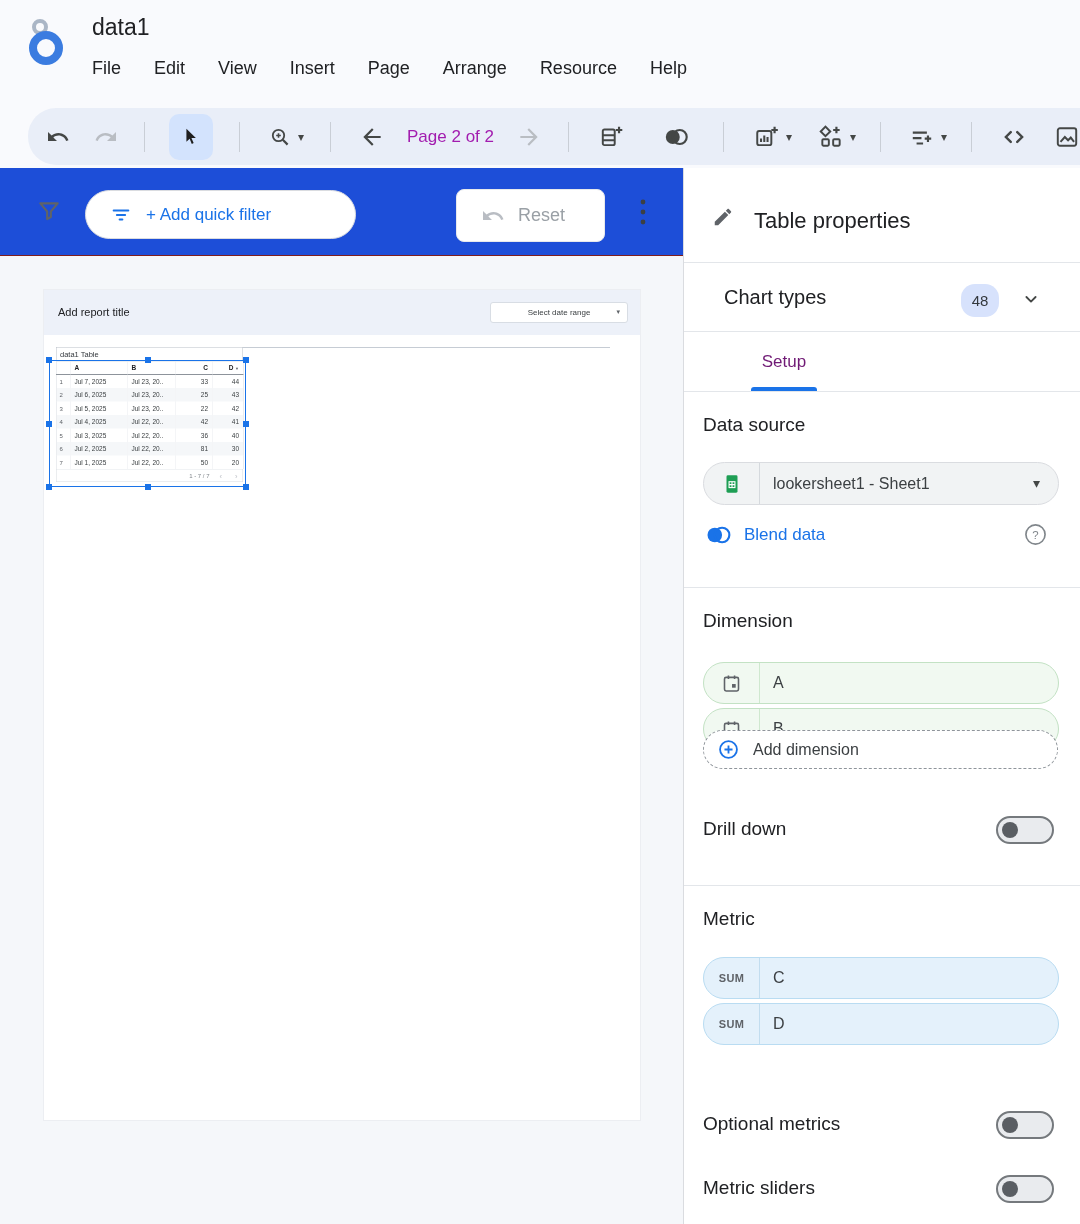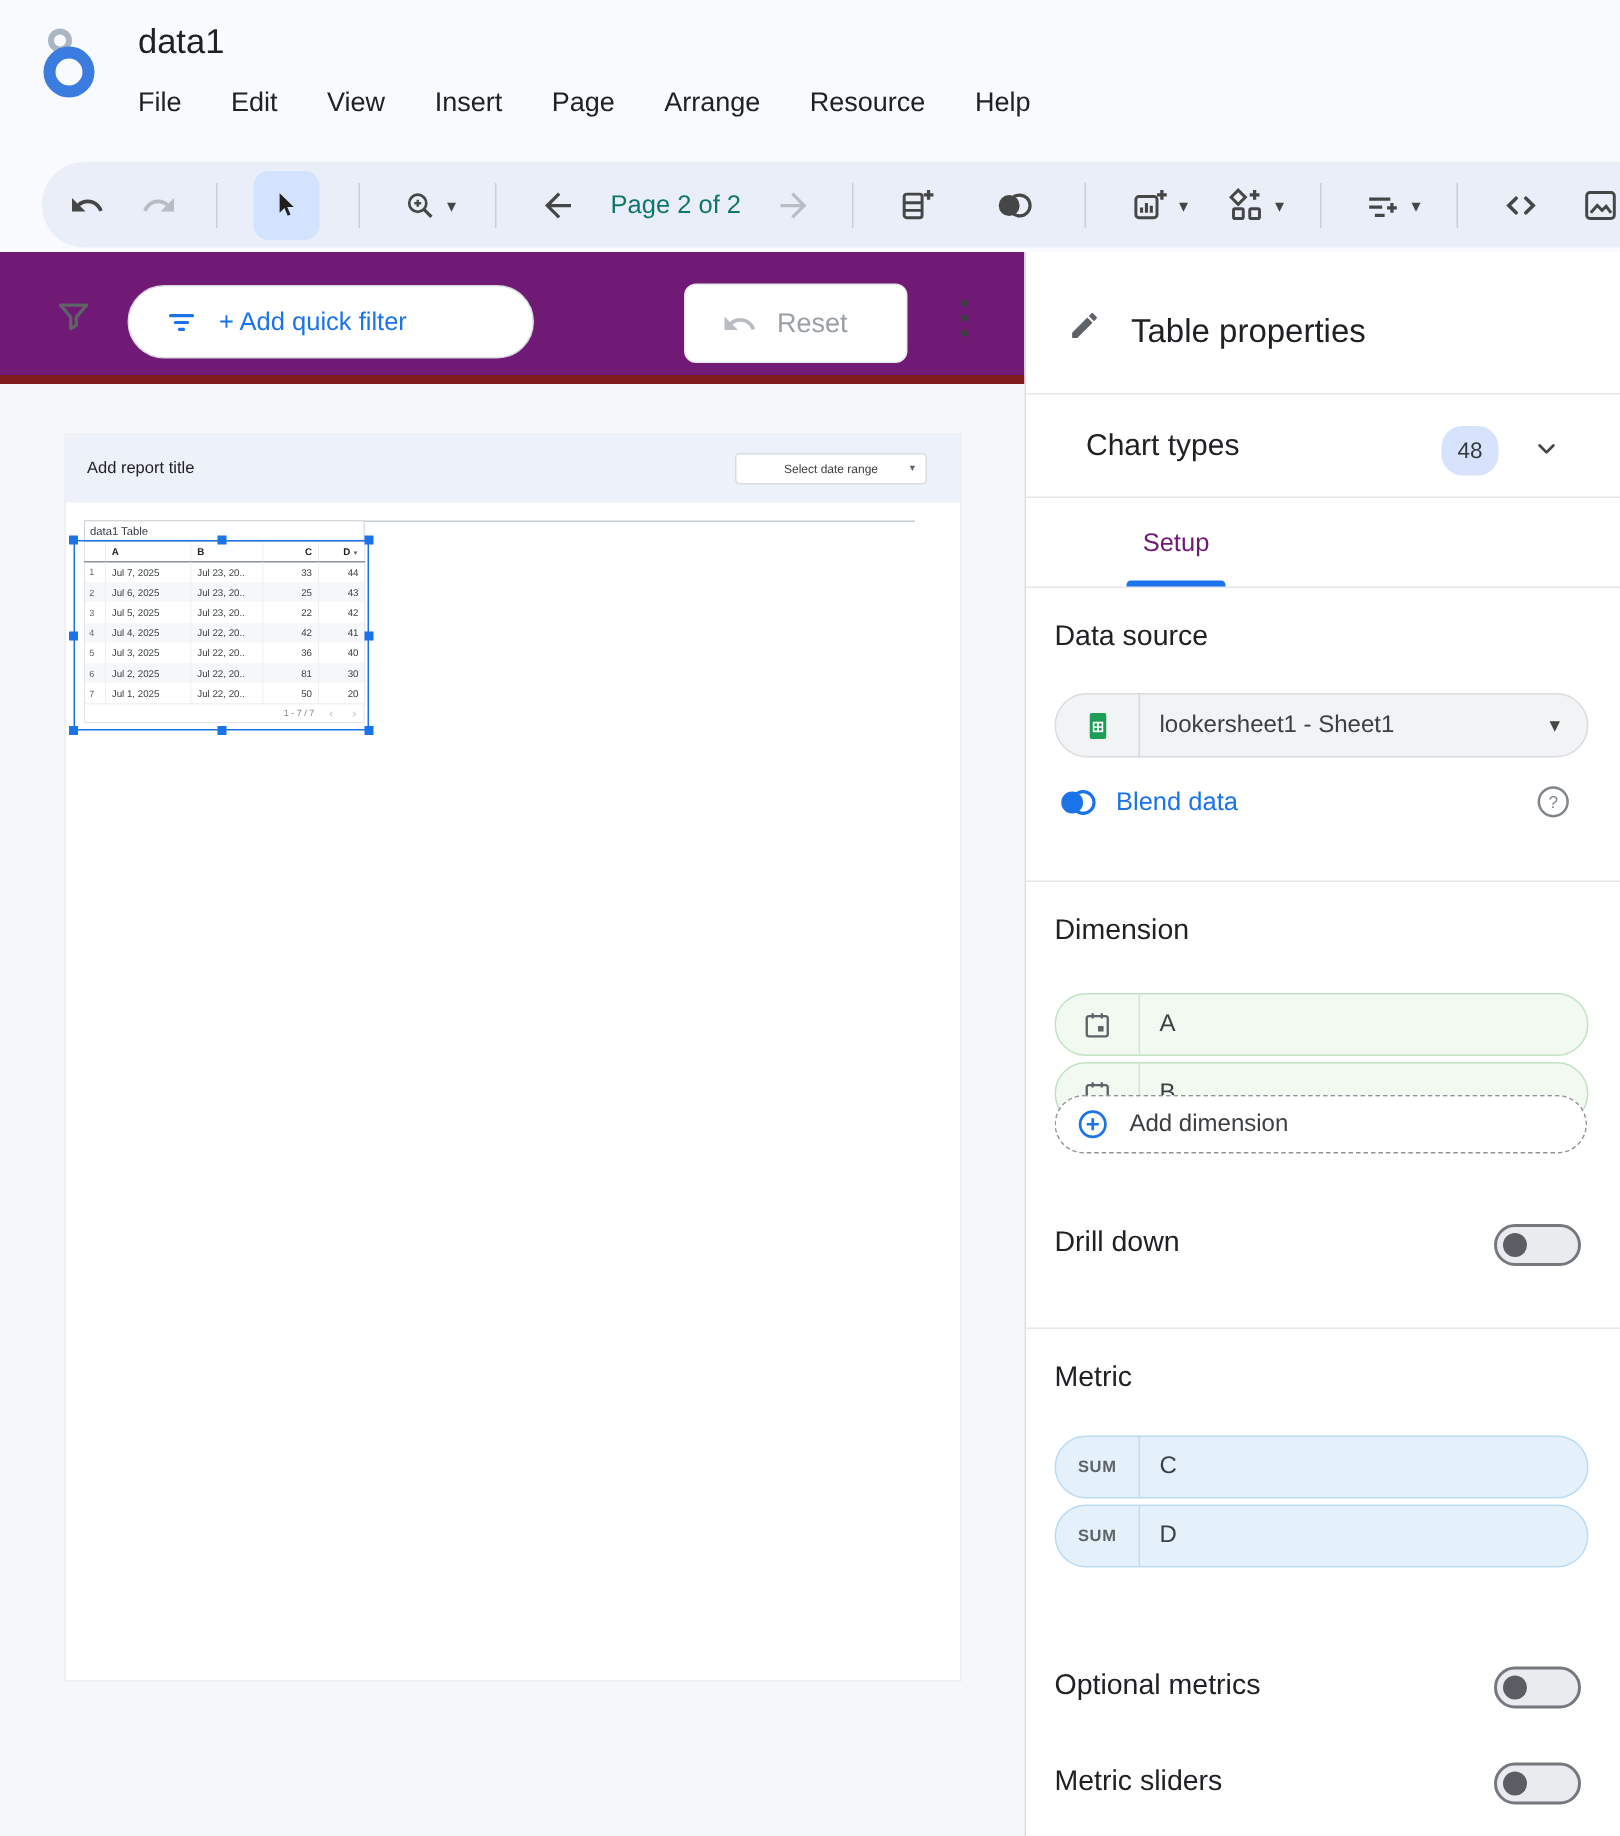--- a/index.html
+++ b/index.html
@@ -20,25 +20,25 @@
   
   .toolbar-band { position:absolute; left:0; top:105px; width:1080px; height:63px; background:#f9fafd; }
   .toolbar-pill {
     position:absolute; left:28px; right:-34px; top:3px; height:57px;
     background:#e9eef8; border-radius:28px; display:flex; align-items:center;
   }
   .tb-sep { width:1px; height:30px; background:#c9ced6; }
   .tb-btn { display:flex; align-items:center; justify-content:center; }
   .cursor-box { width:44px; height:46px; background:#d3e3fd; border-radius:10px; display:flex; align-items:center; justify-content:center; }
   .tb-caret { font-size:12px; color:#444746; margin-left:6px; }
-  .page-indicator { font-size:17px; color:#0f766e; white-space:nowrap; }
+  .page-indicator { font-size:17px; color:#a21caf; white-space:nowrap; }
   .code-icon-wrap { white-space:nowrap; }
 
   
-  .filter-bar { position:absolute; left:0; top:168px; width:683px; height:88px; background:#701a75; border-bottom:6px solid #7f1d1d;padding-left:32px; }
+  .filter-bar { position:absolute; left:0; top:168px; width:683px; height:88px; background:#1d4ed8; border-bottom:1px solid #7f1d1d;padding-left:32px; }
   .funnel { position:absolute; left:36px; top:30px; }
   .quick-filter-btn {
     position:absolute; left:85px; top:22px; width:271px; height:49px; border:1px solid #dadce0;
     border-radius:25px; background:#fff; display:flex; align-items:center; padding-left:24px;
   }
   .quick-filter-btn span.lbl { font-size:17px; font-weight:500; color:#1a73e8; margin-left:14px; }
   .reset-btn {
     position:absolute; left:456px; top:21px; width:149px; height:53px; border:1px solid #e7e9ec;
     border-radius:8px; background:#fff; display:flex; align-items:center; padding-left:24px;
   }
@@ -47,21 +47,21 @@
 
   
   .canvas { position:absolute; left:0; top:256px; width:683px; height:968px; background:#f5f7fa; }
   .report-page {
     position:absolute; left:44px; top:34px; width:596px; height:830px; background:#fff;
     box-shadow:0 0 0 1px #eceef2;
   }
   .report-strip { position:absolute; left:0; top:0; width:596px; height:45px; background:#edf1f9; }
   .report-title { position:absolute; left:14px; top:16px; font-size:11px; color:#202124; }
   .date-range-btn {
-    position:absolute; left:446px; top:12px; width:128px; height:21px; background:#fff;
+    position:absolute; left:446px; top:12px; width:138px; height:21px; background:#fff;
     border:1px solid #d8dde4; border-radius:3px; display:flex; align-items:center; justify-content:center;
   }
   .date-range-btn .lbl { font-size:8px; color:#3c4043; }
   .date-range-btn .caret { position:absolute; right:7px; top:5px; font-size:7px; color:#5f6368; }
 
   .guide-line { position:absolute; left:12px; top:57px; width:554px; height:1px; background:#c6ccd4; }
 
   
   .mini-wrap { position:absolute; left:12px; top:57px; width:374px; transform:scale(0.5); transform-origin:0 0; }
   .mini-title { width:374px; height:29px; background:#fff; border:1px solid #b9bfc7; font-size:15px; color:#33383d; padding-left:7px; line-height:27px; }

